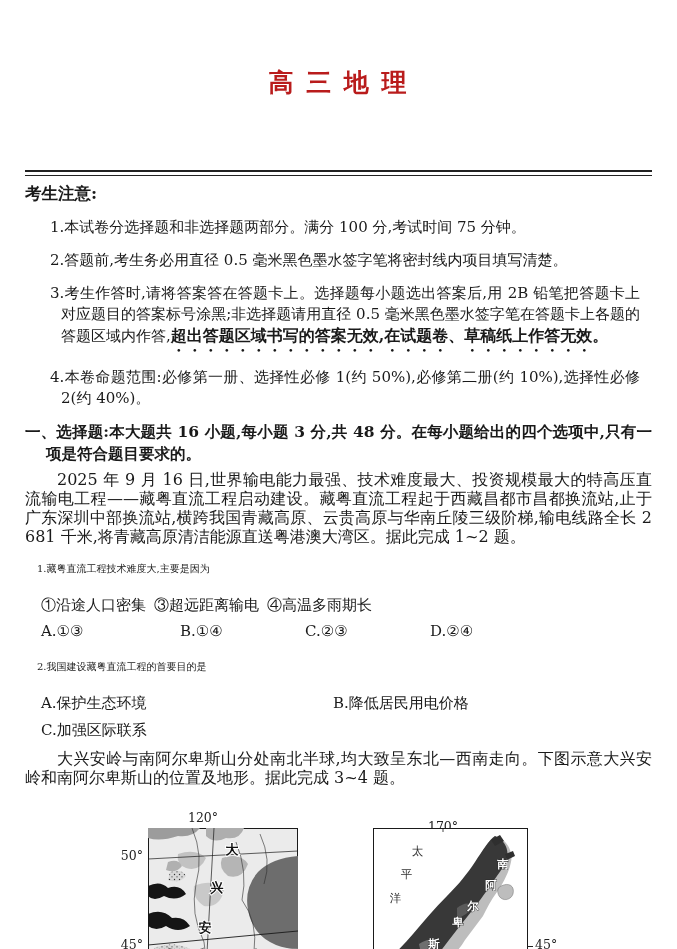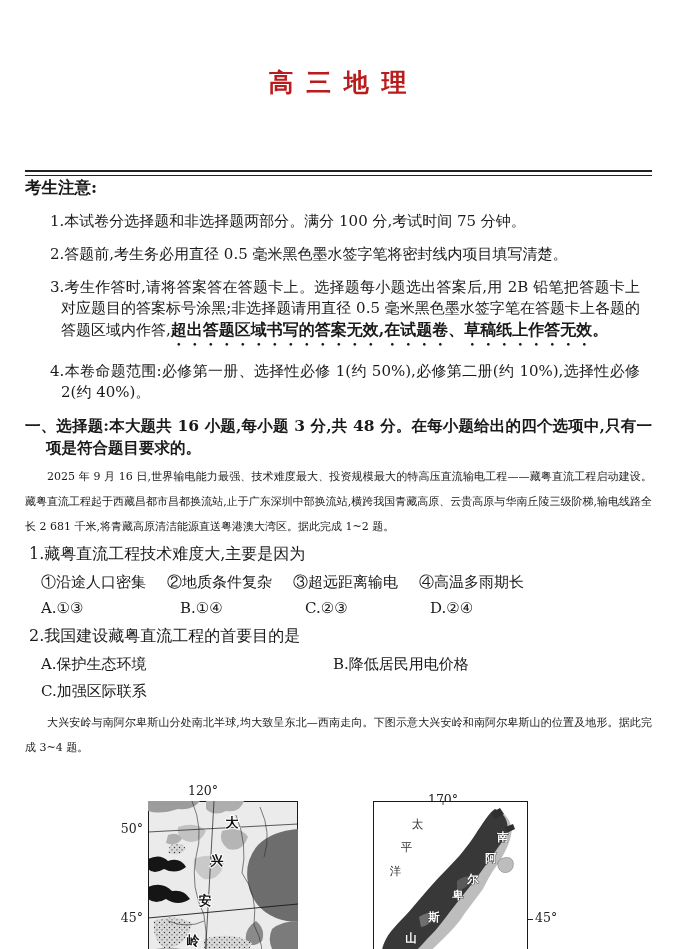--- a/index.html
+++ b/index.html
@@ -11,44 +11,44 @@
   .page{width:627px;padding:68px 25px 0 25px;}
   .title{
     text-align:center;font-size:25px;font-weight:bold;
     letter-spacing:2px;line-height:30px;color:#b91c1c;
   }
   .rule-double{
     margin-top:72px;height:3px;
     border-top:2px solid #222;border-bottom:1px solid #222;
   }
   .notice-heading{
-    font-size:16.5px;font-weight:bold;line-height:23px;
+    margin-top:6px;font-size:16.5px;font-weight:bold;line-height:23px;
   }
   .notice-list{margin-top:2px;}
   .n-item{
     font-size:15px;line-height:21px;text-align:justify;
     padding-left:24px;text-indent:-11px;margin:12px;
   }
   .n-item .em-bold{
     font-weight:bold;font-size:16px;
     -webkit-text-emphasis:dot #1a1a1a;text-emphasis:dot #1a1a1a;
     -webkit-text-emphasis-position:under;text-emphasis-position:under right;
   }
   .section-heading{
     margin-top:10px;font-size:15.5px;font-weight:bold;line-height:21.5px;
     padding-left:21px;text-indent:-21px;text-align:justify;
   }
   .passage{
-    margin:6px 0 0 0;font-size:11px;line-height:25px;
+    margin:6px 0 0 0;font-size:16px;line-height:19px;
     text-indent:2em;text-align:justify;
   }
   .q-block{margin-top:4px;}
-  .q-stem{margin:4px;font-size:16px;line-height:22px;}
+  .q-stem{margin:12px;font-size:10px;line-height:22px;}
   .q-subitems{
-    display:flex;gap:21px;padding-left:16px;font-size:15px;line-height:26px;
+    display:flex;gap:8px;padding-left:16px;font-size:15px;line-height:26px;
   }
   .q-options-row{
     display:flex;padding-left:16px;font-size:15px;line-height:26px;
   }
   .q-options-row .opt{width:125px;}
   .q-options-row .opt.w1{width:139px;}
   .q-options-grid{
     display:grid;grid-template-columns:292px auto;
     padding-left:16px;font-size:15px;line-height:26.5px;
   }
@@ -98,21 +98,20 @@
   </div>
 
   <div class="section-heading">一、选择题:本大题共 16 小题,每小题 3 分,共 48 分。在每小题给出的四个选项中,只有一项是符合题目要求的。</div>
 
   <p class="passage">2025 年 9 月 16 日,世界输电能力最强、技术难度最大、投资规模最大的特高压直流输电工程——藏粤直流工程启动建设。藏粤直流工程起于西藏昌都市昌都换流站,止于广东深圳中部换流站,横跨我国青藏高原、云贵高原与华南丘陵三级阶梯,输电线路全长 2 681 千米,将青藏高原清洁能源直送粤港澳大湾区。据此完成 1~2 题。</p>
 
   <div class="q-block">
     <p class="q-stem"><span>1.</span><span>藏粤直流工程技术难度大,主要是因为</span></p>
     <div class="q-subitems">
       <span>①沿途人口密集</span>
-      <span>②地质条件复杂</span>
       <span>③超远距离输电</span>
       <span>④高温多雨期长</span>
     </div>
     <div class="q-options-row">
       <span class="opt w1"><span>A.</span><span>①③</span></span>
       <span class="opt"><span>B.</span><span>①④</span></span>
       <span class="opt"><span>C.</span><span>②③</span></span>
       <span class="opt"><span>D.</span><span>②④</span></span>
     </div>
   </div>

